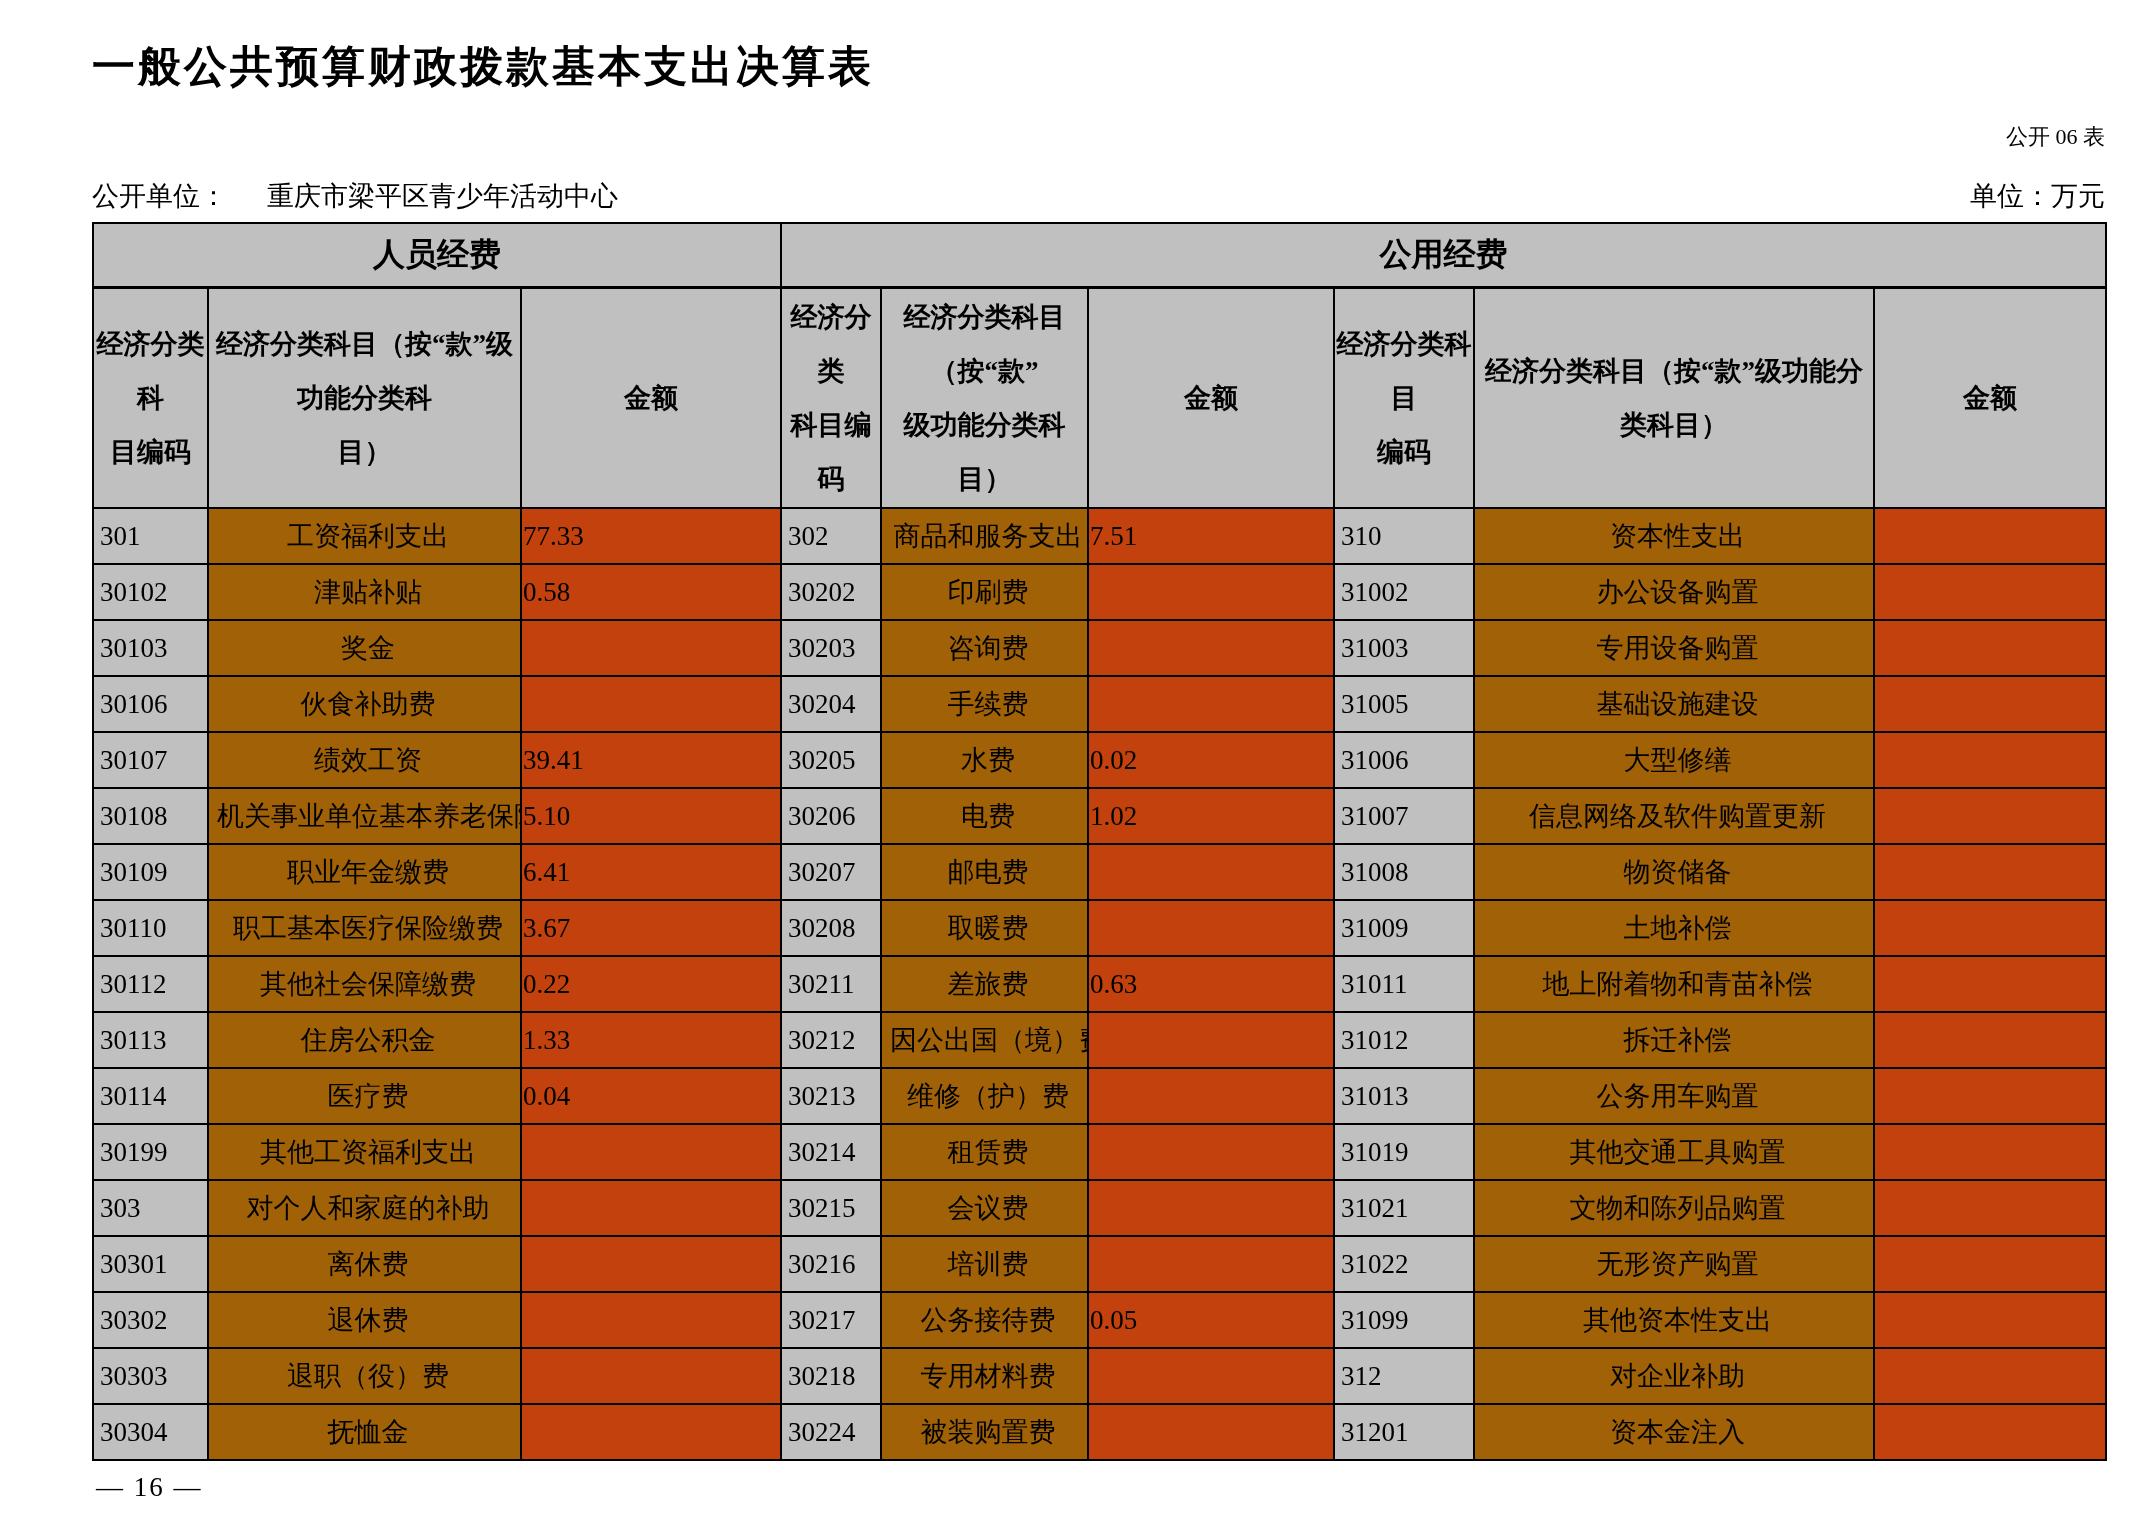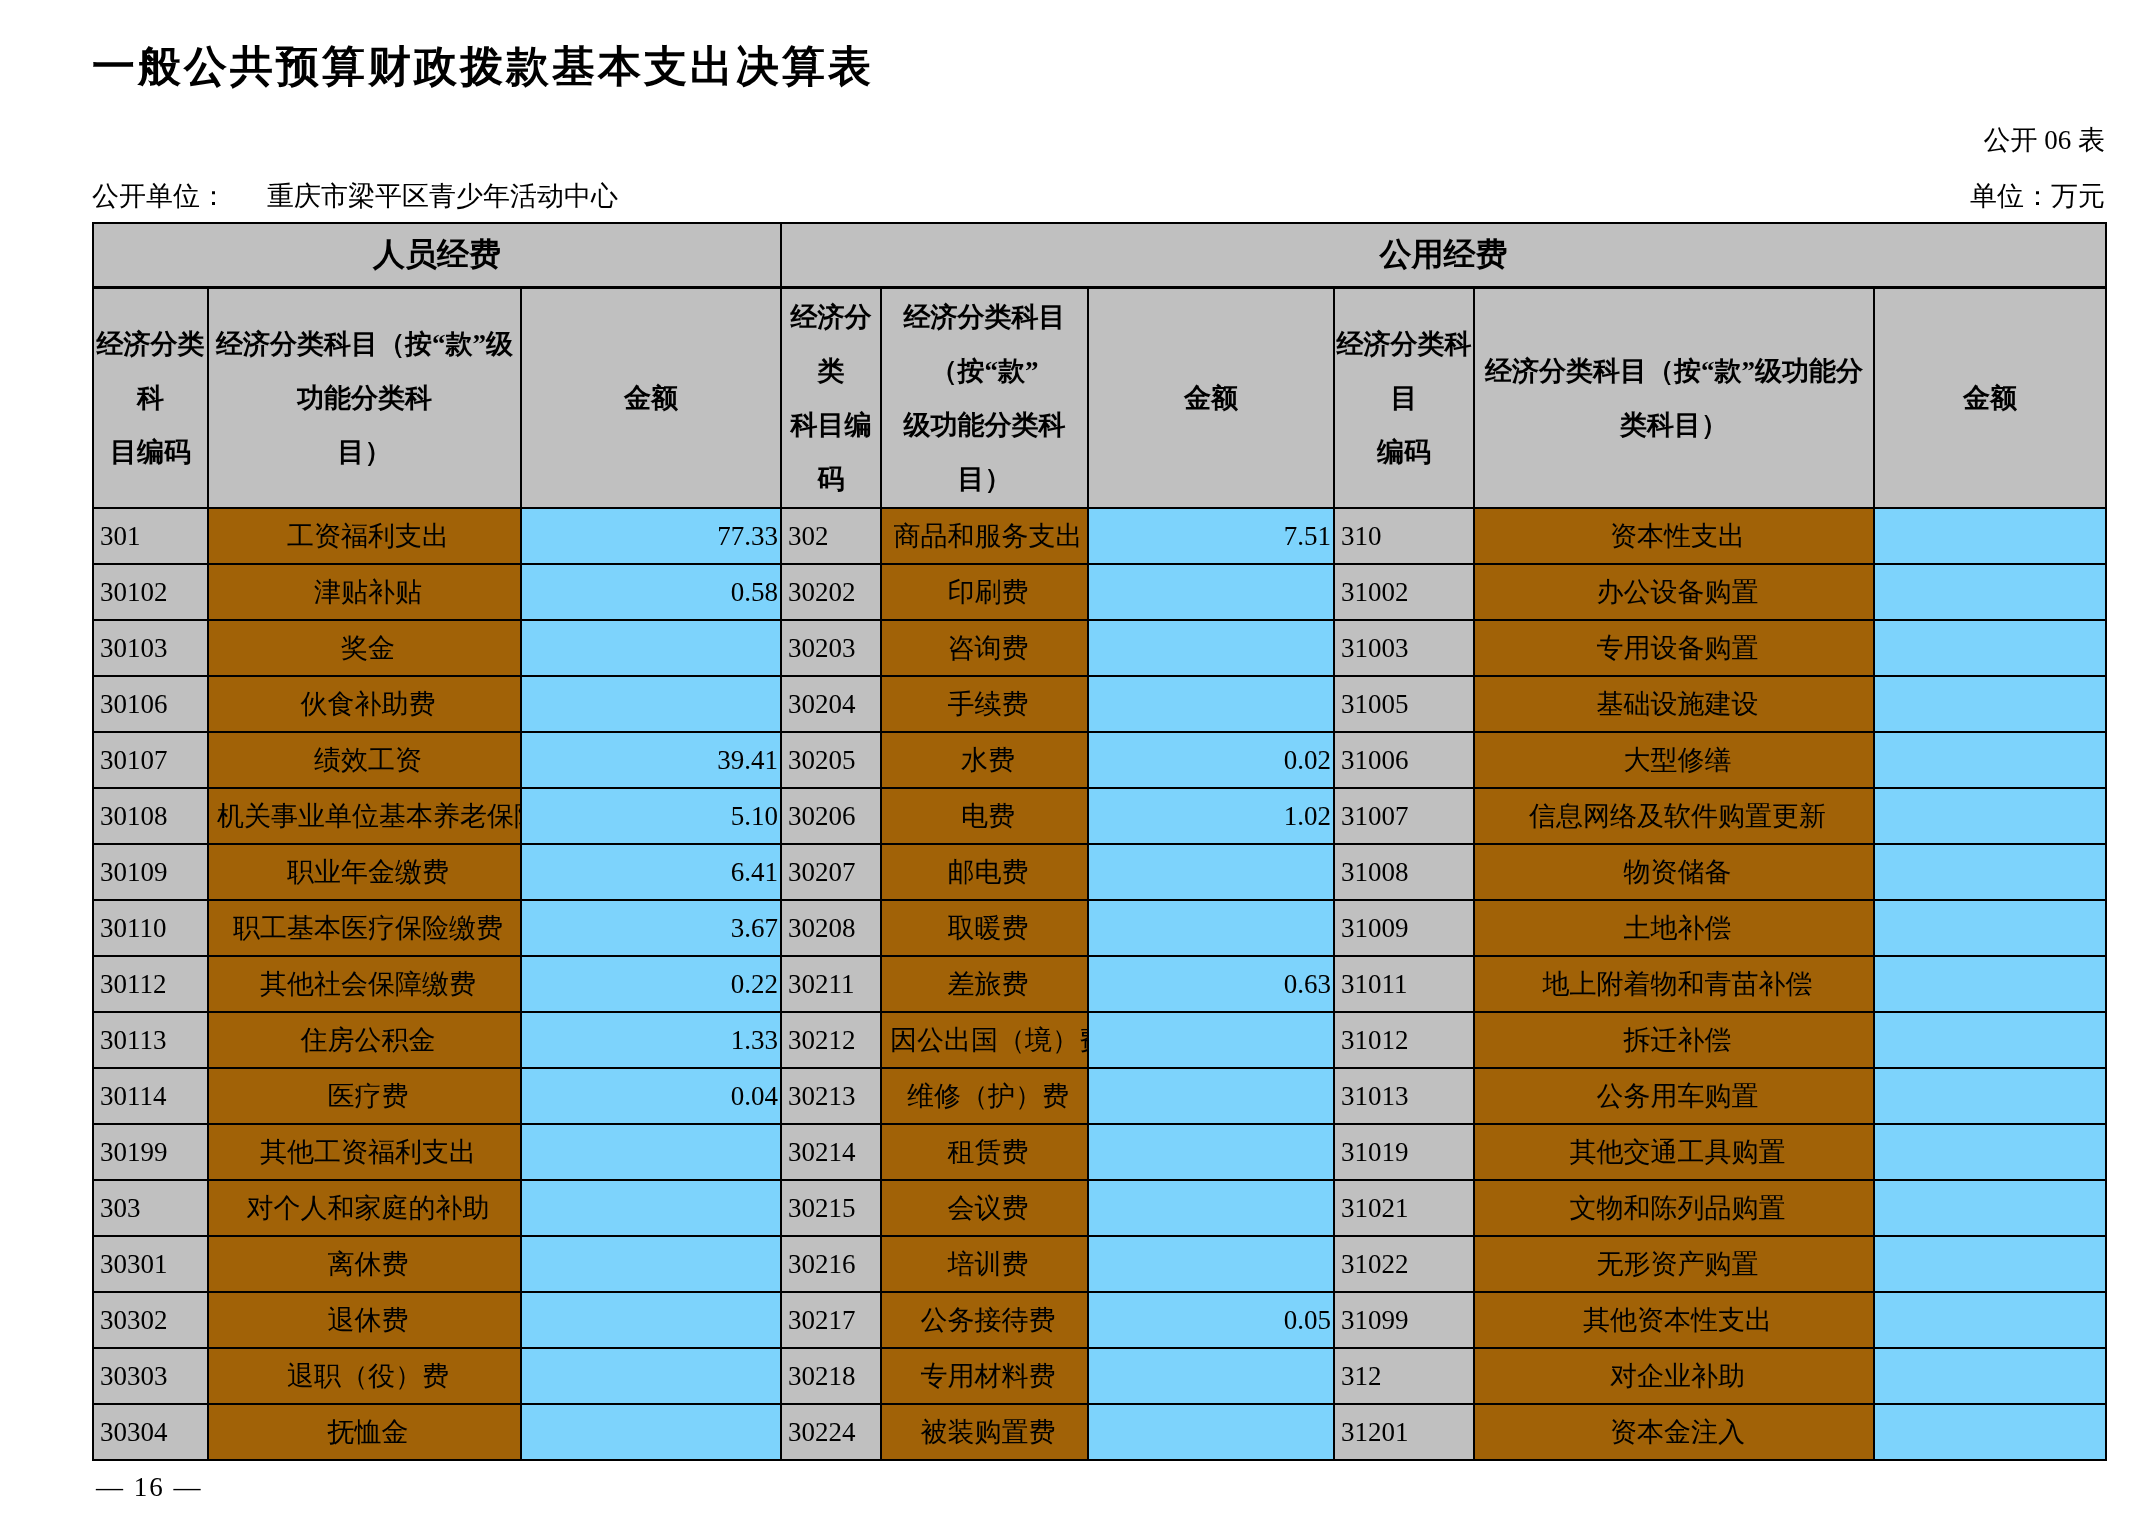--- a/index.html
+++ b/index.html
@@ -11,21 +11,21 @@
     color:#000;
     overflow:hidden;
   }
   .title {
     position:absolute; top:38px; left:92px; width:2013px;
     text-align:left;
     font-size:43px; font-weight:bold; letter-spacing:3px;
   }
   .table-label {
     position:absolute; top:122px; left:92px; width:2013px;
-    text-align:right; font-size:27px;
+    text-align:right; font-size:22px;
   }
   .info-line {
     position:absolute; top:178px; left:92px; width:2013px;
     font-size:27px;
     display:flex; justify-content:space-between; align-items:flex-end;
   }
   .info-left .unit-name { margin-left:40px; }
   table.fin {
     position:absolute; top:222px; left:92px;
     width:2013px; table-layout:fixed;
@@ -51,21 +51,21 @@
     white-space:normal;
   }
   tr.colhdr-row .hline { display:block; line-height:54px; }
   tbody td {
     height:52px;
     font-size:27px;
     vertical-align:middle;
   }
   td.code { background:#c0c0c0; text-align:left; padding-left:6px; }
   td.name { background:#a16207; text-align:center; padding-left:8px; }
-  td.amt  { background:#7dd3fc; text-align:right; padding-right:2px; }
+  td.amt  { background:#c2410c; padding-right:2px; }
   .pagenum {
     position:absolute; top:1472px; left:96px;
     font-size:27px; letter-spacing:2px;
   }
 </style>
 </head>
 <body>
 
 <div class="page">
 

